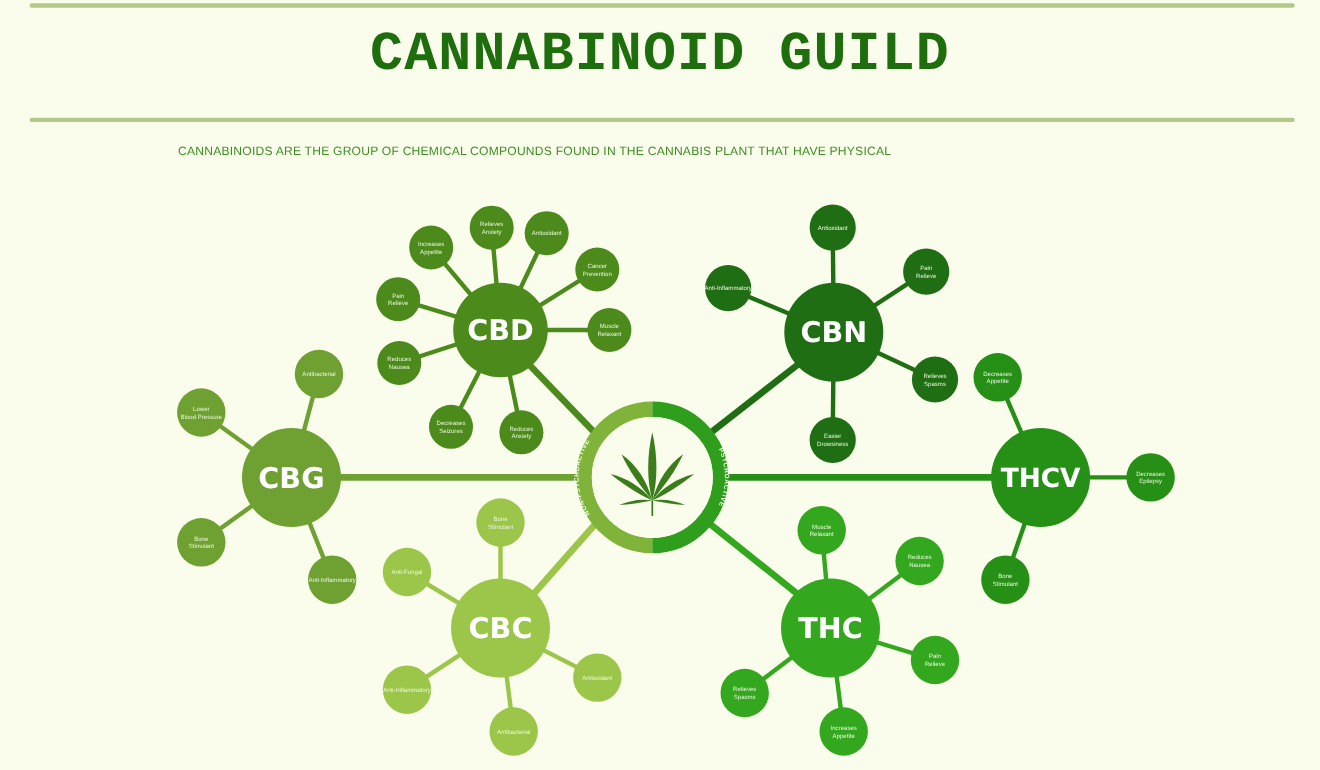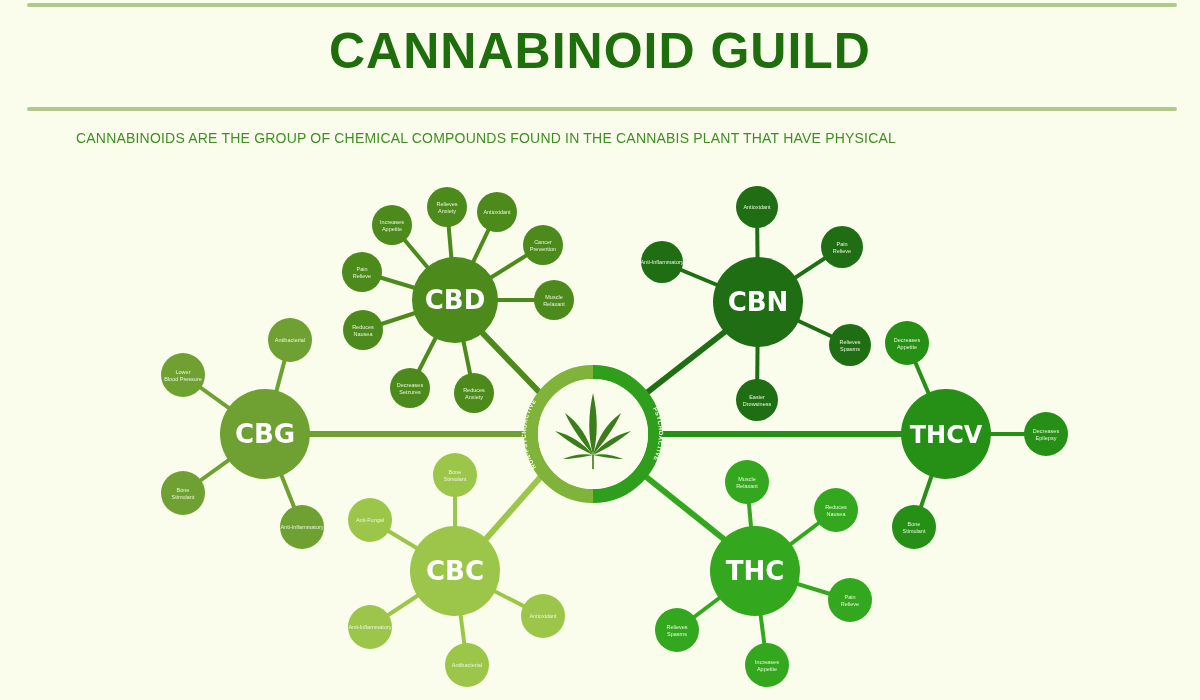--- a/index.html
+++ b/index.html
@@ -1,19 +1,19 @@
 <!DOCTYPE html>
 <html><head>
 <meta charset="utf-8">
 <style>
   html, body { margin:0; padding:0; }
   body { width:1200px; height:700px; background:#fbfdec; overflow:hidden; position:relative; font-family:"Liberation Sans", sans-serif; }
   .rule { position:absolute; left:27px; width:1150px; height:4px; background:#b3c98a; border-radius:2px; }
-  .title { position:absolute; top:22px; left:0; width:1200px; text-align:center; font-family:Liberation Sans, sans-serif; font-weight:bold; font-size:50px; letter-spacing:1px; color:#1e6e0e; margin:0; }
-  .subtitle { position:absolute; top:131px; left:0; width:972px; text-align:center; font-family:"Liberation Sans Narrow","Liberation Sans", sans-serif; font-size:14px; line-height:15px; color:#3e8f22; text-transform:uppercase; letter-spacing:0.2px; }
+  .title { position:absolute; top:22px; left:0; width:1200px; text-align:center; font-family:Liberation Mono, monospace; font-weight:bold; font-size:50px; letter-spacing:1px; color:#1e6e0e; margin:0; }
+  .subtitle { position:absolute; top:131px; left:0; width:972px; text-align:center; font-family:"Liberation Sans Narrow","Liberation Sans", sans-serif; font-size:11px; line-height:15px; color:#3e8f22; text-transform:uppercase; letter-spacing:0.2px; }
   svg { position:absolute; left:0; top:0; }
   .main-label { font-family:"DejaVu Sans", sans-serif; font-weight:bold; fill:#fff; }
   .sat-label { font-family:"Liberation Sans", sans-serif; fill:#eaf5da; font-size:5.5px; }
   .ring-label { font-family:"Liberation Sans", sans-serif; font-size:6px; font-weight:bold; fill:#f4fbe8; letter-spacing:0.5px; }
 </style>
 </head>
 <body>
 
 <div class="rule" style="top:3px;"></div>
 <h1 class="title">CANNABINOID GUILD</h1>

